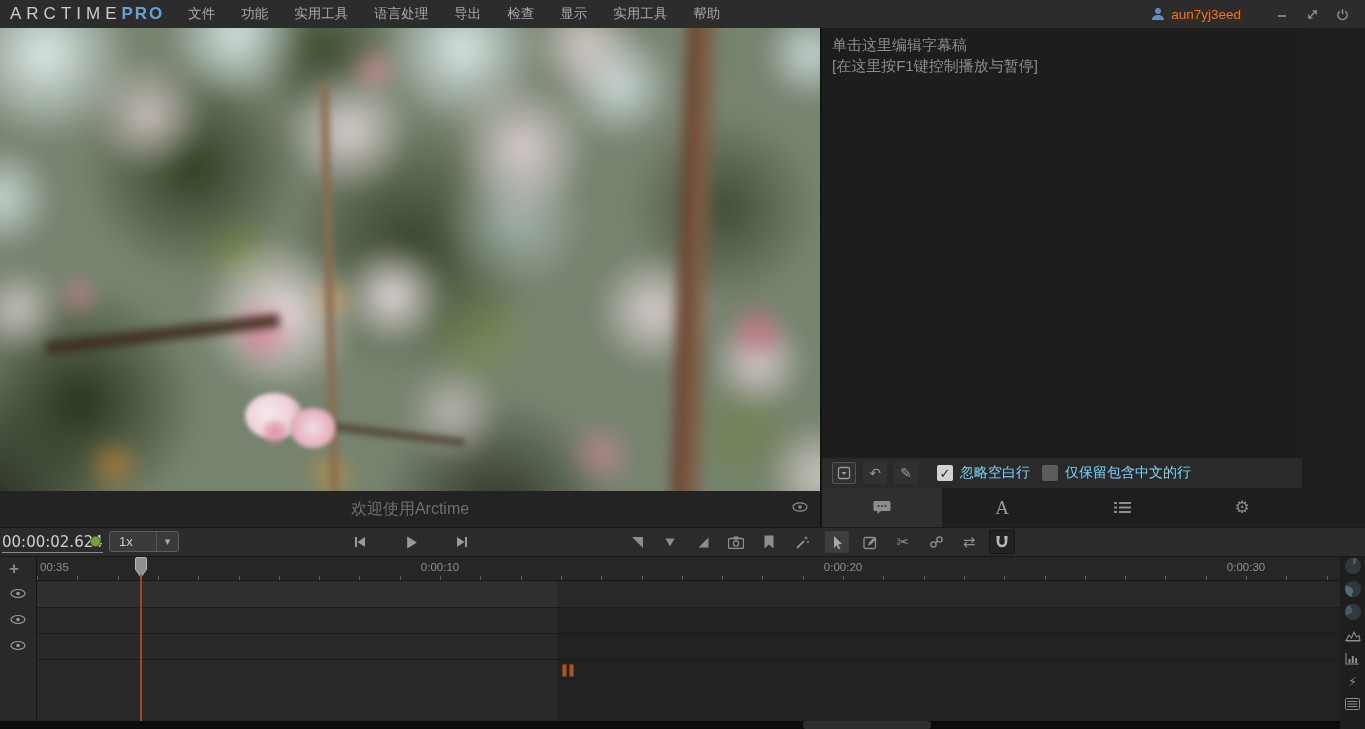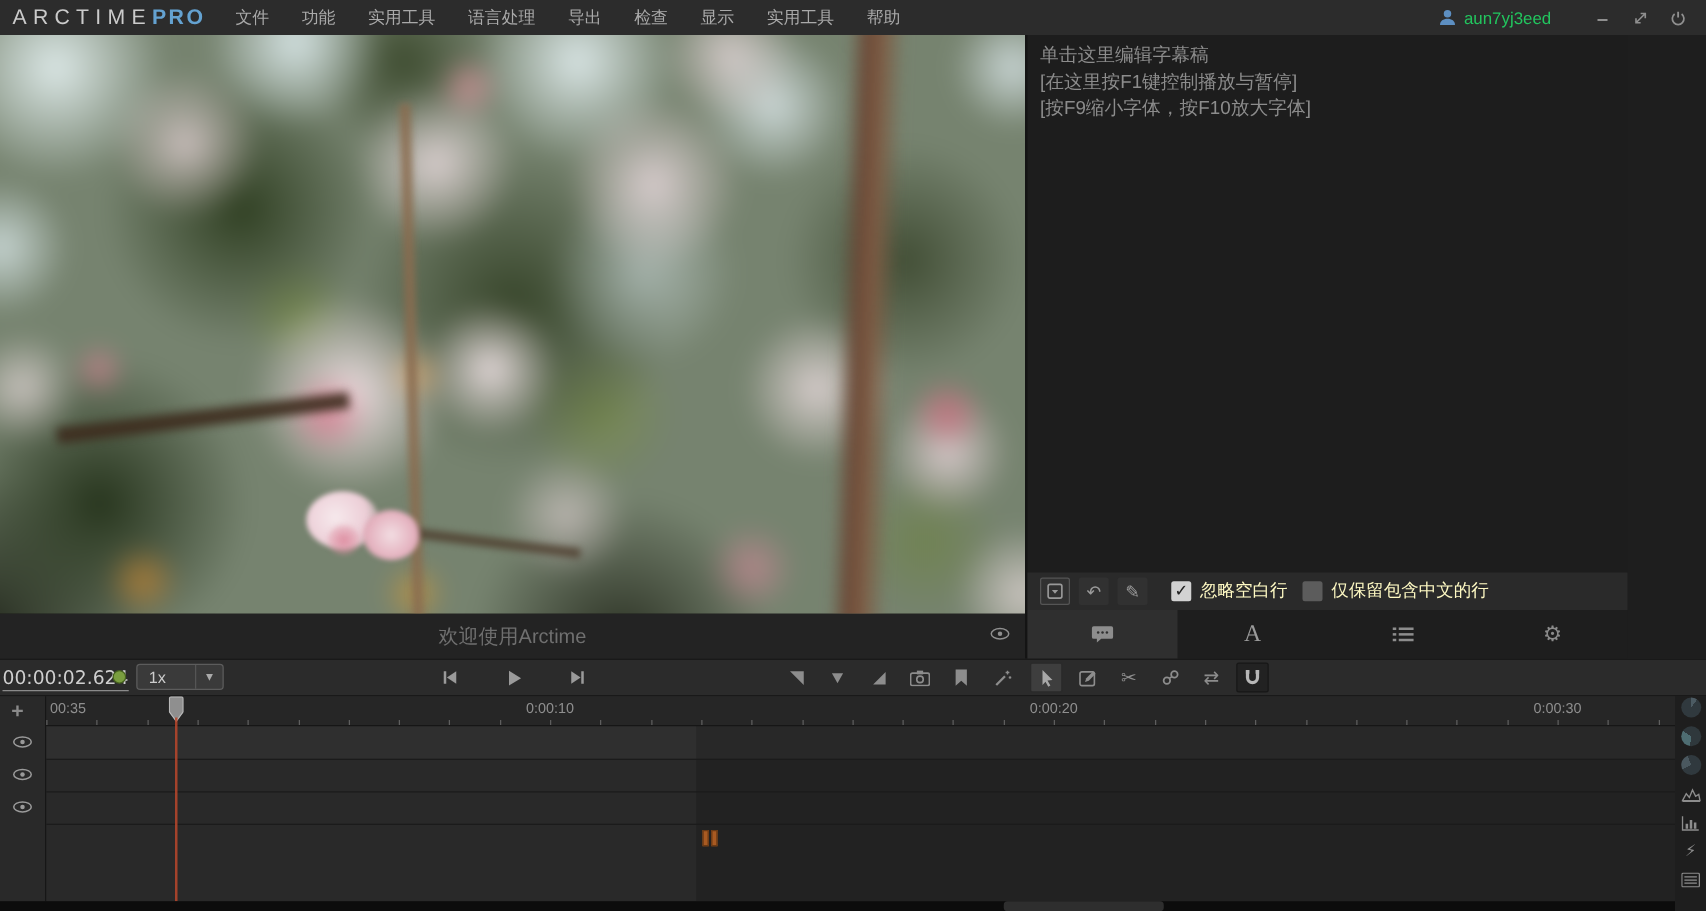--- a/index.html
+++ b/index.html
@@ -9,21 +9,21 @@
 
   
   #titlebar { position:absolute; left:0; top:0; width:1365px; height:28px; background:#2c2c2c; display:flex; align-items:center; }
   .logo { margin-left:10px; display:flex; align-items:flex-end; white-space:nowrap; }
   .logo-primary { color:#cbcbcb; font-size:17px; letter-spacing:5px; }
   .logo-accent { color:#64a2d1; font-size:17px; font-weight:bold; letter-spacing:2px; }
   #menus { display:flex; margin-left:24px; gap:26px;align-items:center; }
   .menu-item { color:#a9a9a9; font-size:13.5px; cursor:default; white-space:nowrap; }
   .titlebar-right { margin-left:auto; display:flex; align-items:center; margin-right:12px; }
   .user-icon { width:14px; height:14px; margin-right:6px; }
-  .username { color:#22c55e; font-size:13.5px; margin-right:22px; }
+  .username { color:#f97316; font-size:13.5px; margin-right:22px; }
   .win-btn { width:22px; height:18px; display:flex; align-items:center; justify-content:center; color:#8f8f8f; margin-left:8px; }
 
   
   #video-area { position:absolute; left:0; top:28px; width:820px; height:463px; background:#0c0c0c; overflow:hidden; }
   #video-art { position:absolute; inset:-25px; background-color:#76836f; filter:blur(9px);
     background-image:
       radial-gradient(circle 34px at 33% 64%, rgba(214,125,145,.95) 0%, rgba(214,125,145,0) 100%),
       radial-gradient(circle 30px at 90% 64%, rgba(198,110,125,.95) 0%, rgba(198,110,125,0) 100%),
       radial-gradient(circle 26px at 46% 13%, rgba(222,150,160,.8) 0%, rgba(222,150,160,0) 100%),
       radial-gradient(circle 22px at 12% 57%, rgba(210,130,145,.8) 0%, rgba(210,130,145,0) 100%),
@@ -79,21 +79,21 @@
   #right-panel { position:absolute; left:820px; top:28px; width:482px; height:499px; background:#1d1d1d; border-left:2px solid #141414; }
   #hints { padding:6px 10px; cursor:text; }
   .hint-line { color:#8c8c8c; font-size:15px; line-height:21px; white-space:nowrap; }
   #editor-toolbar { position:absolute; left:0; right:0; top:430px; height:30px; background:#2a2a2a; display:flex; align-items:center; padding-left:10px; }
   .ed-btn { width:24px; height:22px; margin-right:7px; display:flex; align-items:center; justify-content:center; color:#9a9a9a; background:#313131; border-radius:2px; font-size:14px; }
   .ed-btn.boxed { border:1px solid #555; }
   .cb-group { display:flex; align-items:center; margin-left:12px; }
   .checkbox { width:16px; height:16px; border-radius:2px; margin-right:7px; display:flex; align-items:center; justify-content:center; font-size:13px; font-weight:bold; }
   .checkbox.checked { background:#d2d2d2; color:#222; }
   .checkbox.unchecked { background:#5c5c5c; color:transparent; }
-  .cb-label { color:#fef9c3; font-size:14px; white-space:nowrap; }
+  .cb-label { color:#7dd3fc; font-size:14px; white-space:nowrap; }
   #tabs { position:absolute; left:0; right:0; top:460px; height:39px; background:#1e1e1e; display:flex; }
   .tab { flex:1; display:flex; align-items:center; justify-content:center; color:#8a8a8a; }
   .tab.active { background:#2f2f2f; }
   .tab-a { font-family:"Liberation Serif","DejaVu Serif",serif; font-size:19px; color:#9a9a9a; }
   .tab-gear { font-size:17px; }
 
   
   #transport { position:absolute; left:0; top:527px; width:1365px; height:30px; background:#2b2b2b; border-top:1px solid #191919; border-bottom:1px solid #191919; }
   .timecode { position:absolute; left:2px; top:5px; color:#cfcfcf; font-size:15px; font-family:"DejaVu Sans",sans-serif; border-bottom:1px solid #8a8a8a; padding-bottom:1px; cursor:text; }
   .status-dot { position:absolute; left:90px; top:8px; width:11px; height:11px; border-radius:50%; background:#7a9e3f; border:1px solid #46611f; }
@@ -203,21 +203,20 @@
           <ellipse cx="8" cy="6" rx="7" ry="4.2" fill="none" stroke="#8f8f8f" stroke-width="1.2"></ellipse>
           <circle cx="8" cy="6" r="1.8" fill="#8f8f8f"></circle>
         </svg>
     </span>
   </div>
 
   <div id="right-panel">
     <div id="hints">
         <div class="hint-line">单击这里编辑字幕稿</div>
         <div class="hint-line">[在这里按F1键控制播放与暂停]</div>
-        <div class="hint-line">[按F9缩小字体，按F10放大字体]</div>
       </div>
 
     <div id="editor-toolbar">
       <span class="ed-btn boxed">
         <svg width="14" height="14" viewBox="0 0 14 14">
             <rect x="1.5" y="1.5" width="11" height="11" rx="1.5" fill="none" stroke="#9a9a9a" stroke-width="1.3"></rect>
             <path d="M4.5 6l2.5 3 2.5-3z" fill="#9a9a9a"></path>
           </svg>
       </span>
       <span class="ed-btn">↶</span>

